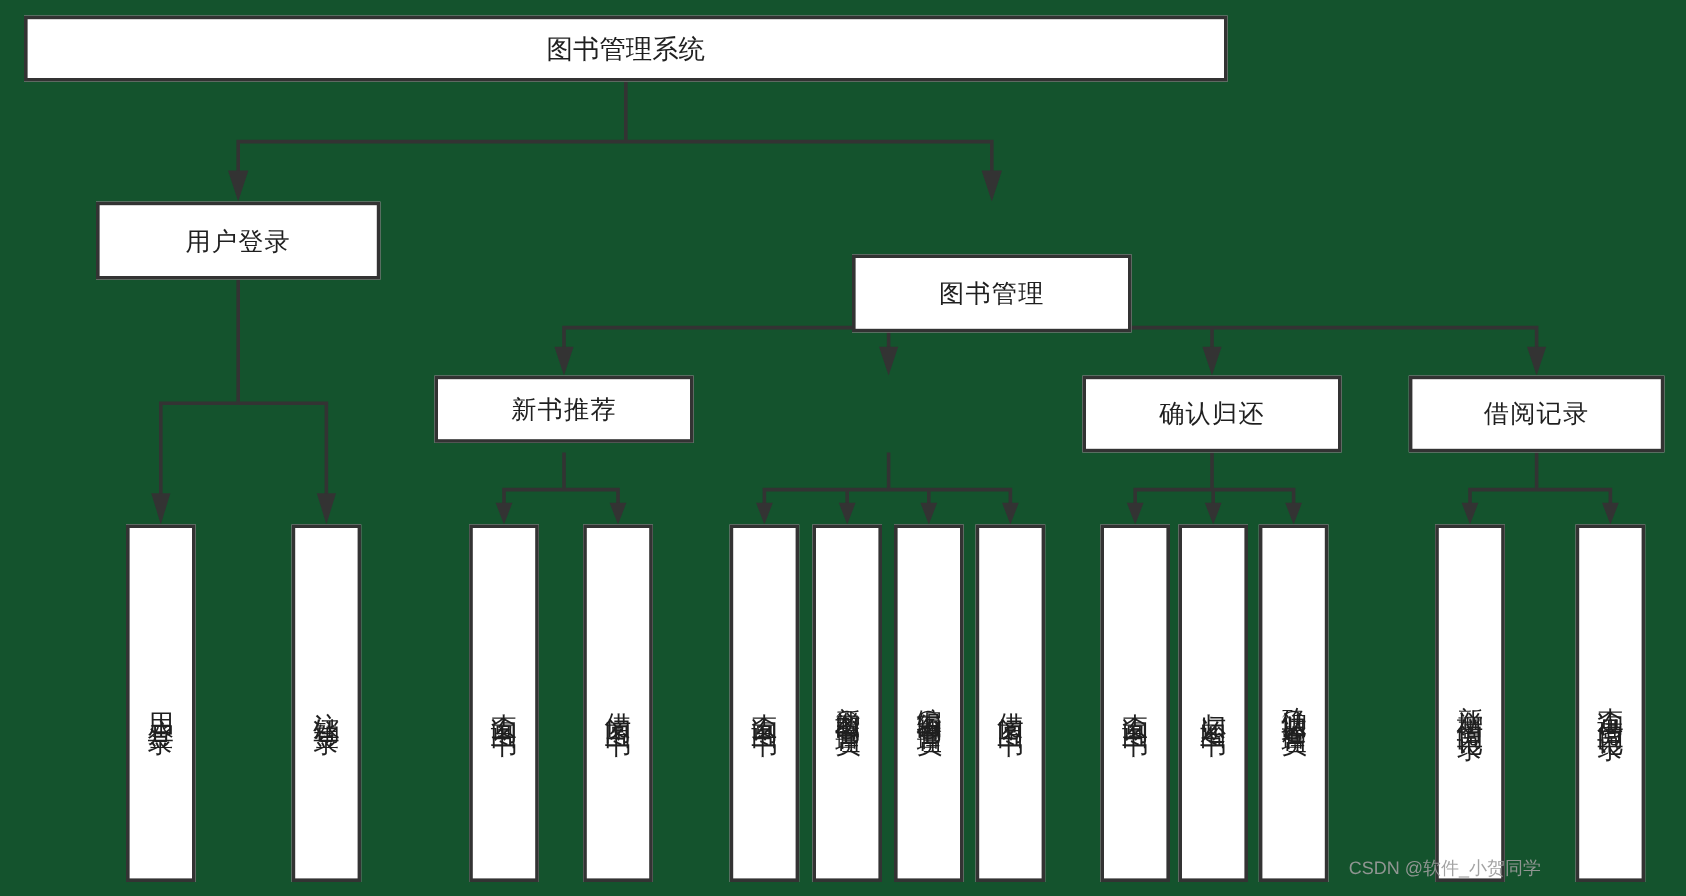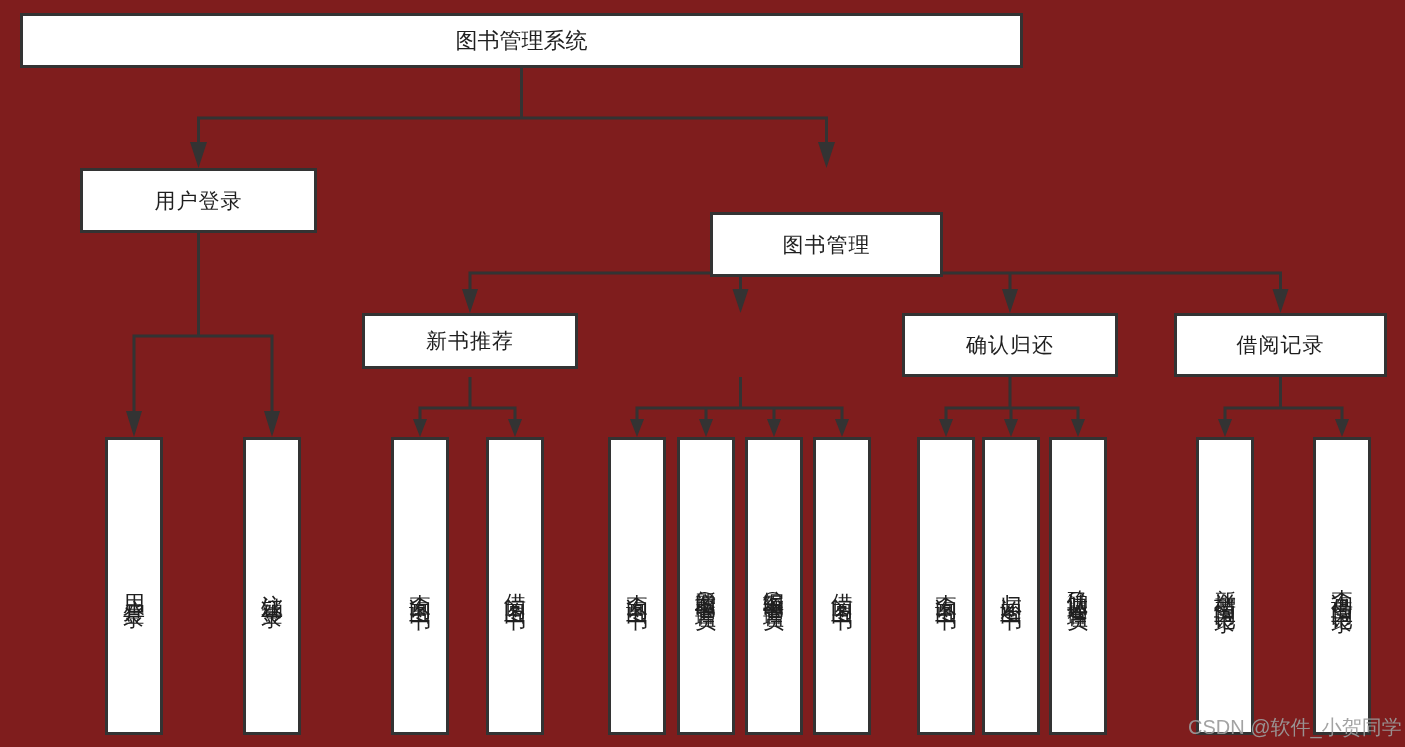--- a/index.html
+++ b/index.html
@@ -5,21 +5,21 @@
   html, body {
     margin: 0;
     padding: 0;
     background: #ffffff;
     font-family: "Liberation Sans", "DejaVu Sans", sans-serif;
   }
   .canvas {
     position: relative;
     width: 1405px;
     height: 747px;
-    background: #7f1d1d;
+    background: #14532d;
     overflow: hidden;
   }
   .connectors {
     position: absolute;
     left: 0; top: 0;
     width: 1405px; height: 747px;
     pointer-events: none;
   }
   .node {
     position: absolute;
@@ -73,23 +73,23 @@
   .l6  { left: 677px;  }
   .l7  { left: 745px;  }
   .l8  { left: 813px;  }
   .l9  { left: 917px;  }
   .l10 { left: 982px;  }
   .l11 { left: 1049px; }
   .l12 { left: 1196px; }
   .l13 { left: 1313px; }
   .watermark {
     position: absolute;
-    left: 1188px;
+    left: 1124px;
     top: 714px;
-    font-size: 20px;
+    font-size: 15px;
     color: rgba(155, 155, 155, 0.92);
     white-space: nowrap;
     z-index: 5;
   }
 </style>
 </head>
 <body>
 
 <div class="canvas">
 

